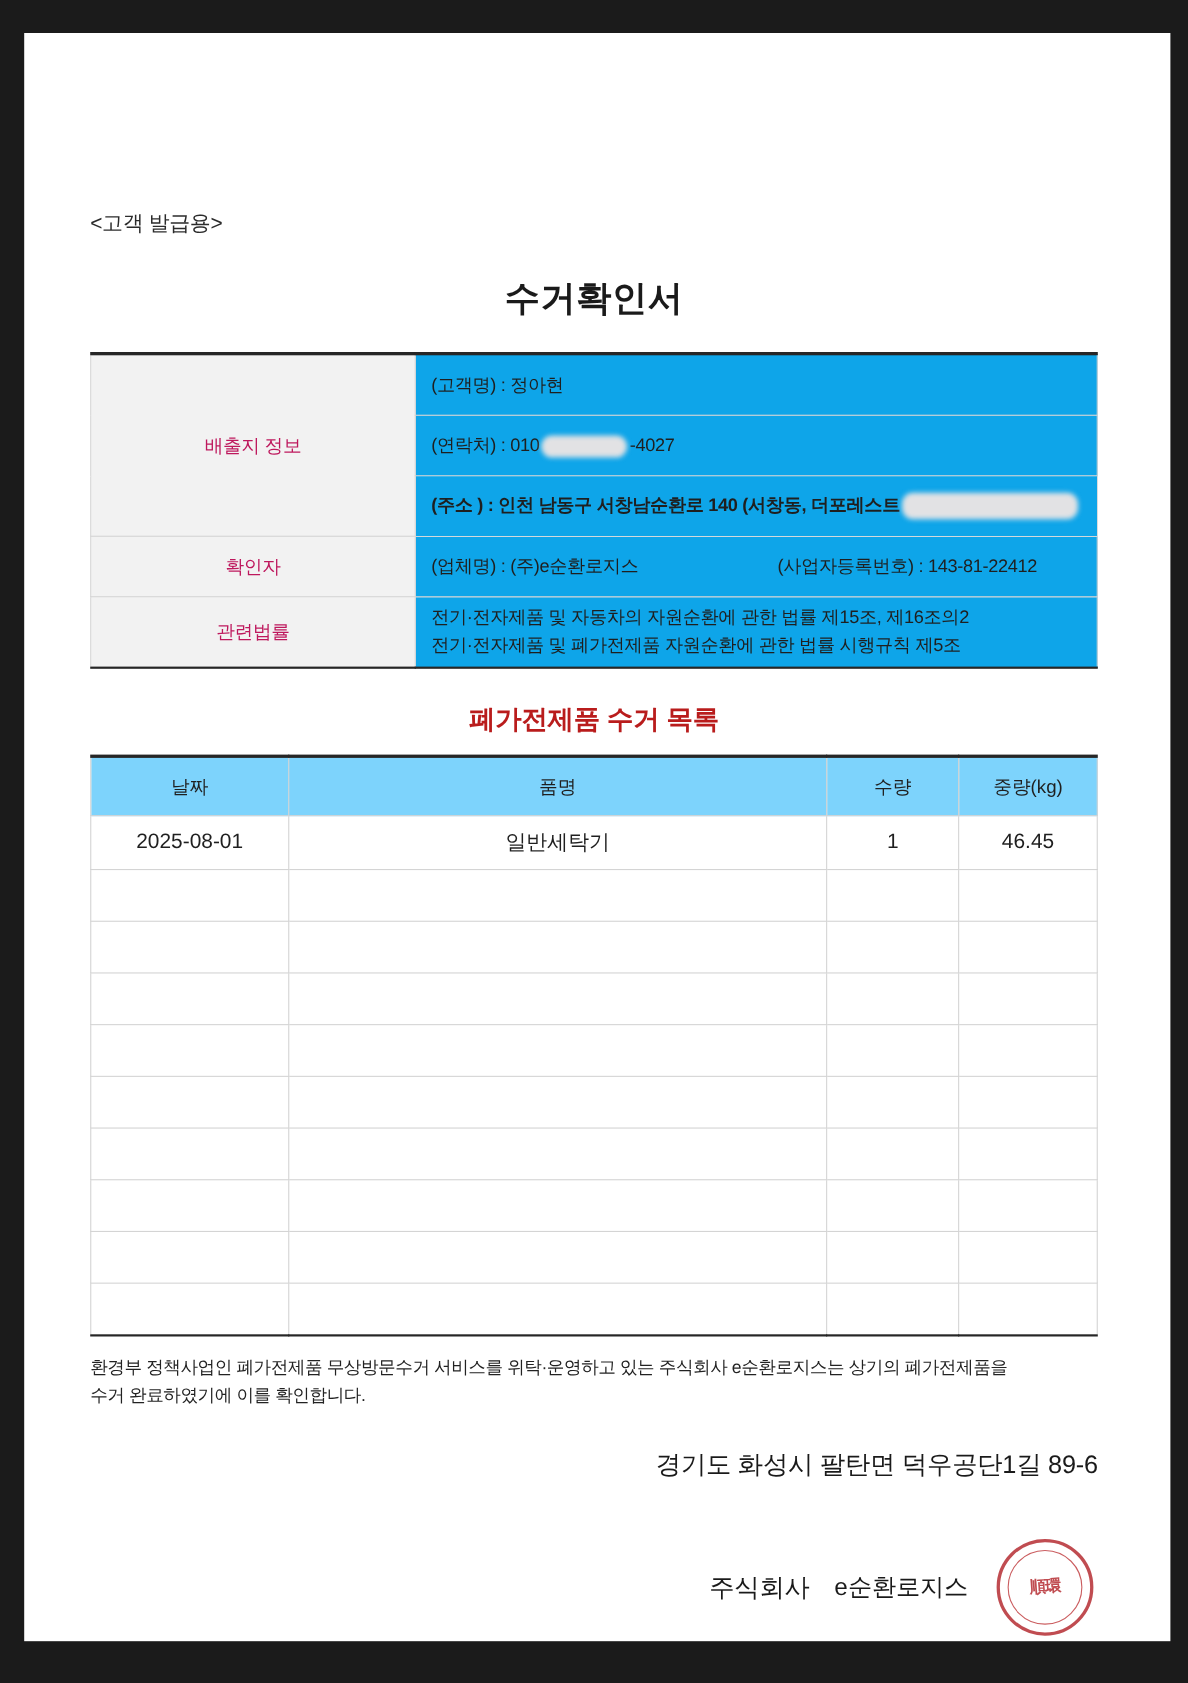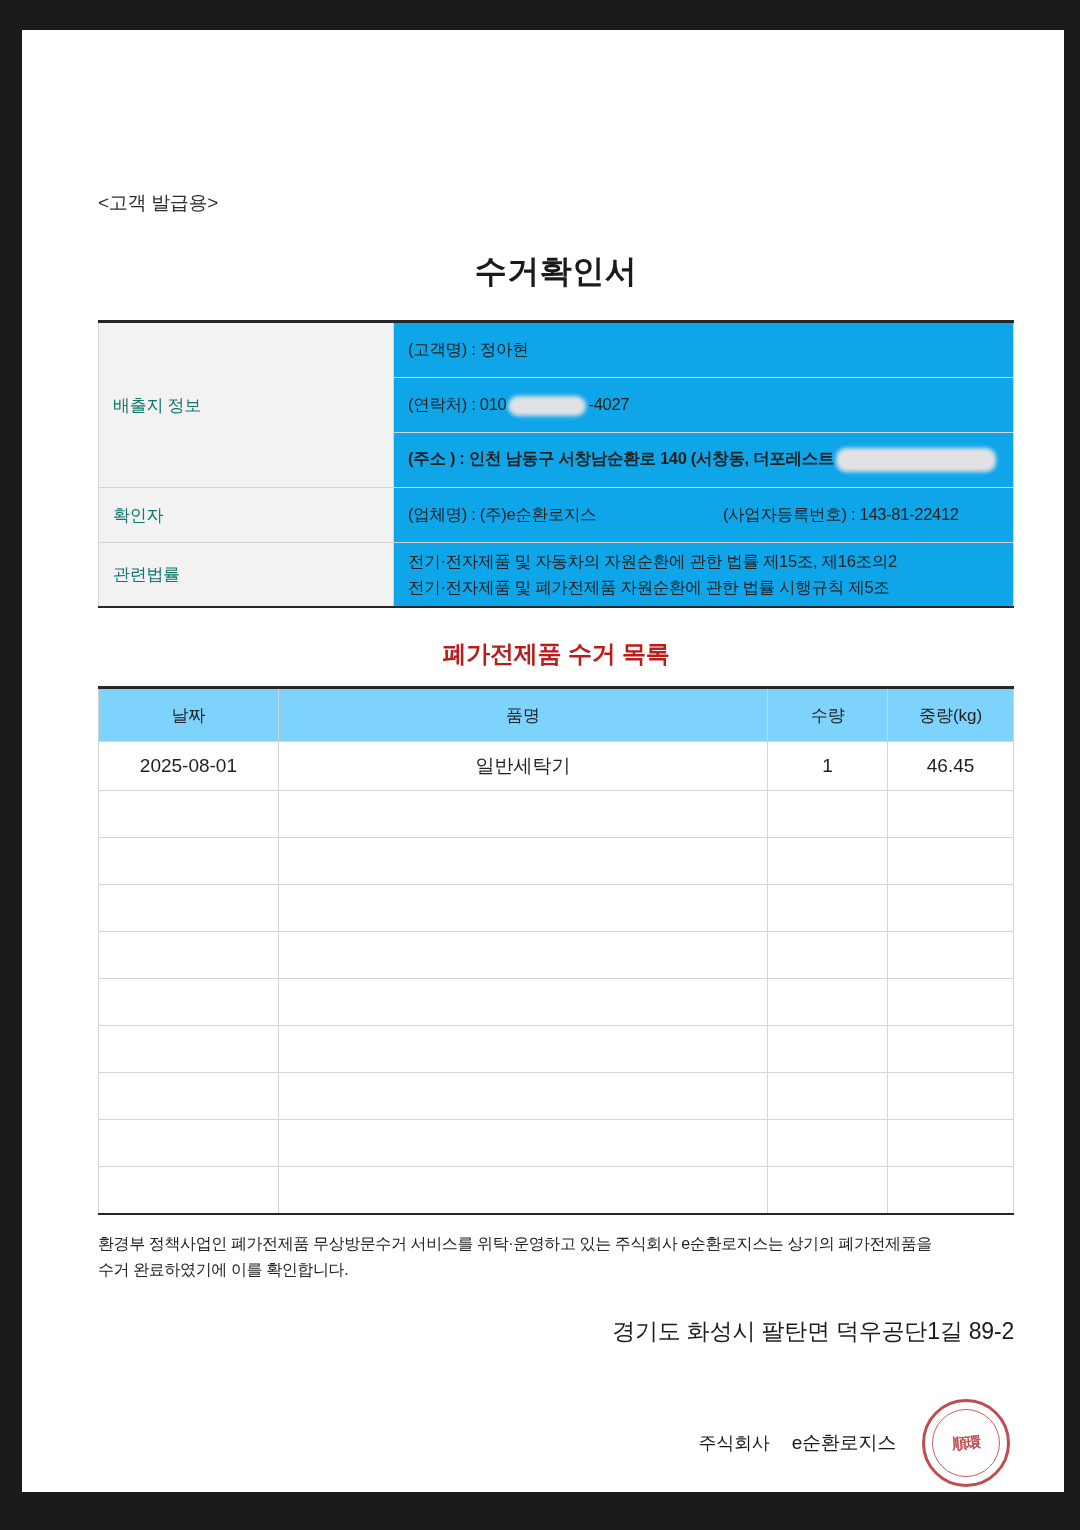--- a/index.html
+++ b/index.html
@@ -28,21 +28,21 @@
     left: 22px;
     top: 30px;
     width: 1042px;
     height: 1462px;
     background: #ffffff;
     box-sizing: border-box;
   }
 
   .doc {
     position: absolute;
-    left: 76px;
+    left: 60px;
     top: 160px;
     width: 916px;
   }
 
   .doc-tag {
     font-size: 19px;
     color: #2b2b2b;
     letter-spacing: -0.3px;
     margin: 0 0 6px 0;
   }
@@ -69,24 +69,24 @@
   .info-table td {
     border: 1px solid #d4d4d4;
     font-size: 16.5px;
     color: #1f1f1f;
     padding: 12px 14px;
     letter-spacing: -0.3px;
   }
   .info-table td.label {
     width: 266px;
     background: #f2f2f2;
-    text-align: left;
+    text-align: center;
     vertical-align: middle;
     font-size: 17px;
-    color: #0f766e;
+    color: #be185d;
   }
   .info-table td.value {
     background: #0ea5e9;
     height: 30px;
   }
   .info-table tr.row-addr td.value { position: relative; font-weight: bold; }
   .info-table td.law {
     line-height: 1.55;
     padding: 6px 14px;
   }
@@ -154,22 +154,22 @@
   }
 
   .sign-row {
     margin-top: 52px;
     display: flex;
     justify-content: flex-end;
     align-items: center;
     gap: 26px;
     padding-right: 4px;
   }
-  .sign-corp { font-size: 18px; color: #1a1a1a; letter-spacing: -0.2px; }
-  .sign-name { font-size: 19px; color: #1a1a1a; letter-spacing: -0.2px; margin-left: -4px;}
+  .sign-corp { font-size: 23px; color: #1a1a1a; letter-spacing: -0.2px; }
+  .sign-name { font-size: 22px; color: #1a1a1a; letter-spacing: -0.2px; margin-left: -4px; font-family: Liberation Mono, monospace;}
 
   
   .seal {
     position: relative;
     width: 82px;
     height: 82px;
     border: 3px solid #b3262b;
     border-radius: 50%;
     opacity: 0.82;
     flex: none;
@@ -315,21 +315,21 @@
             <td></td>
           </tr>
         </tbody>
       </table>
 
       <div class="note">
         <div>환경부 정책사업인 폐가전제품 무상방문수거 서비스를 위탁·운영하고 있는 주식회사 e순환로지스는 상기의 폐가전제품을</div>
         <div>수거 완료하였기에 이를 확인합니다.</div>
       </div>
 
-      <div class="addr-line">경기도 화성시 팔탄면 덕우공단1길 89-2</div>
+      <div class="addr-line">경기도 화성시 팔탄면 덕우공단1길 89-6</div>
 
       <div class="sign-row">
         <span class="sign-corp">주식회사</span>
         <span class="sign-name">e순환로지스</span>
         <span class="seal">
           <span class="seal-inner"></span>
           <span class="seal-text">順環</span>
         </span>
       </div>
 

